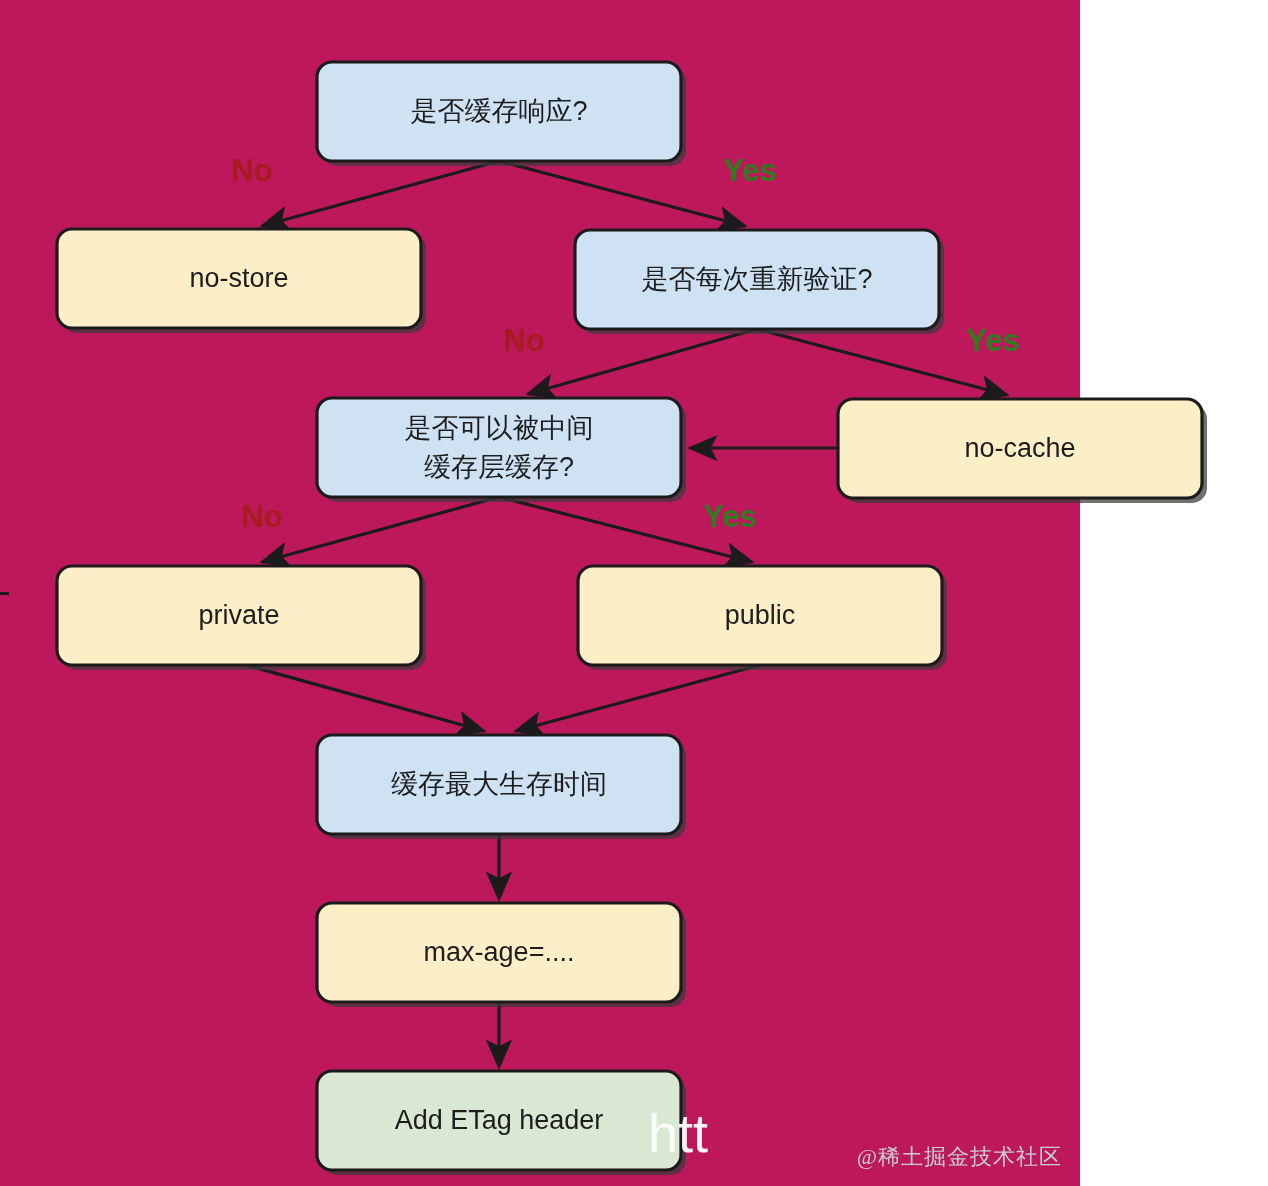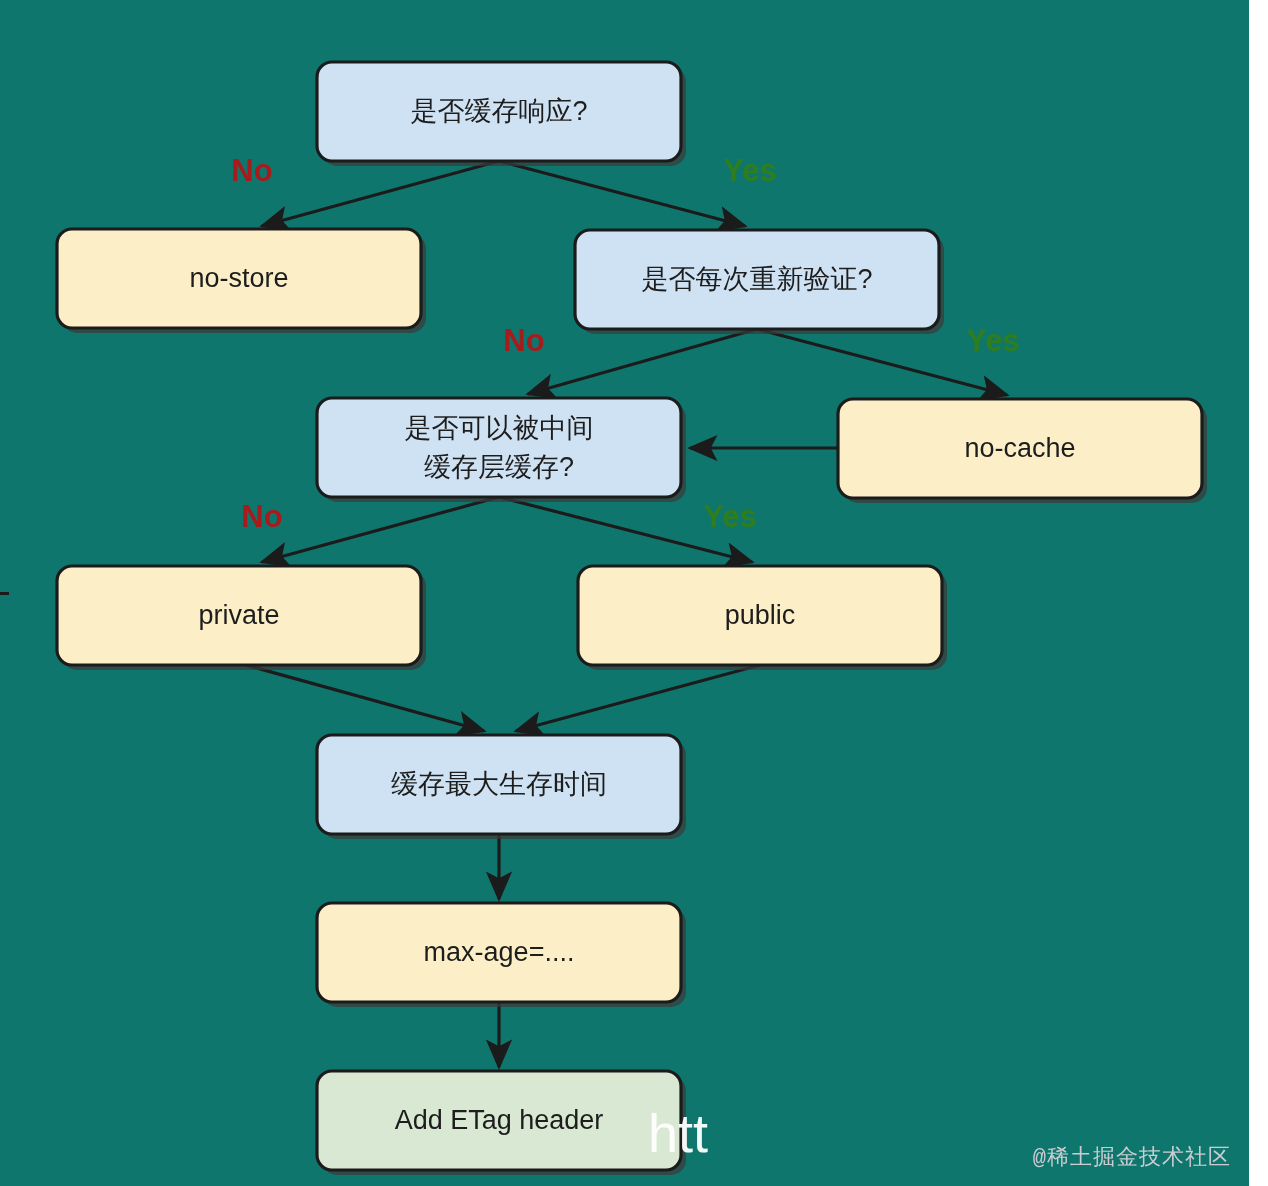--- a/index.html
+++ b/index.html
@@ -9,23 +9,23 @@
   }
   body {
     width: 1268px;
     height: 1186px;
     font-family: "Liberation Sans", "DejaVu Sans", sans-serif;
     overflow: hidden;
     position: relative;
   }
   #flow-root {
     position: relative;
-    width: 1249px;
+    width: 1080px;
     height: 1186px;
-    background: #0f766e;
+    background: #be185d;
   }
   svg#flow-svg {
     position: absolute;
     top: 0;
     left: 0;
     width: 1268px;
     height: 1186px;
     display: block;
   }
   .node-rect {
@@ -59,21 +59,21 @@
     font-size: 31px;
     text-anchor: middle;
     dominant-baseline: middle;
   }
   .edge-label-no { fill: #a61b1b; }
   .edge-label-yes { fill: #2e7d1e; }
   .watermark-brand {
     position: absolute;
     right: 18px;
     bottom: 14px;
-    font-family: Liberation Mono, monospace;
+    font-family: Liberation Serif, serif;
     font-size: 22px;
     color: #c9cdd2;
     letter-spacing: 1px;
     white-space: nowrap;
     user-select: none;
   }
   .watermark-url {
     position: absolute;
     left: 648px;
     bottom: 22px;

